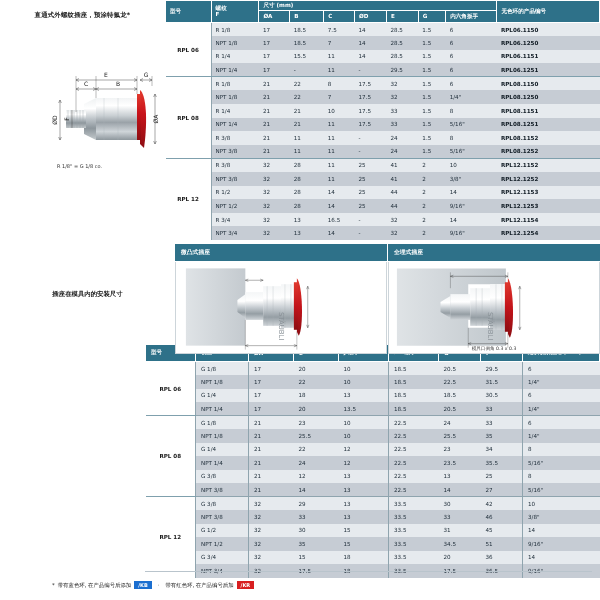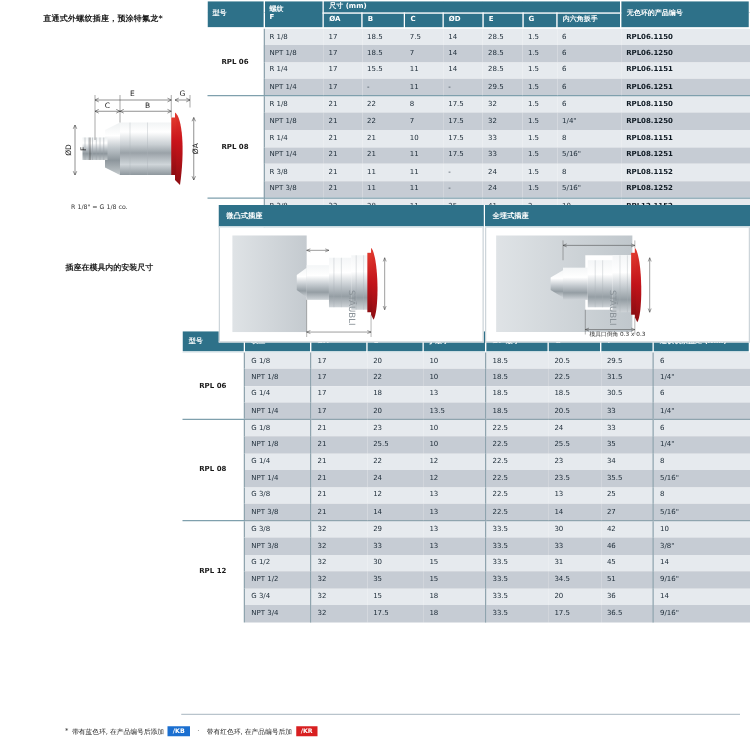--- a/index.html
+++ b/index.html
@@ -6,21 +6,21 @@
   html, body {
     margin: 0; padding: 0;
     width: 600px; height: 600px;
     background: #ffffff;
     font-family: "DejaVu Sans", "Liberation Sans", sans-serif;
     overflow: hidden;
   }
   .page { position: relative; width: 600px; height: 600px; background: #fff; }
 
   
-  .top-section { display: flex; width: 600px; height: 164px; }
+  .top-section { display: flex; width: 600px; height: 244px; }
   .top-left { width: 165px; position: relative; }
   .top-title {
     font-size: 6.4px; font-weight: bold; color: #1a1a1a;
     text-align: center; padding-top: 11px; letter-spacing: .2px;
   }
   .drawing-wrap { position: relative; width: 165px; height: 150px; margin-top: 4px; }
   .drawing-note {
     position: absolute; left: 0; right: 6px; bottom: 5px;
     text-align: center; font-size: 5px; color: #333;
   }

